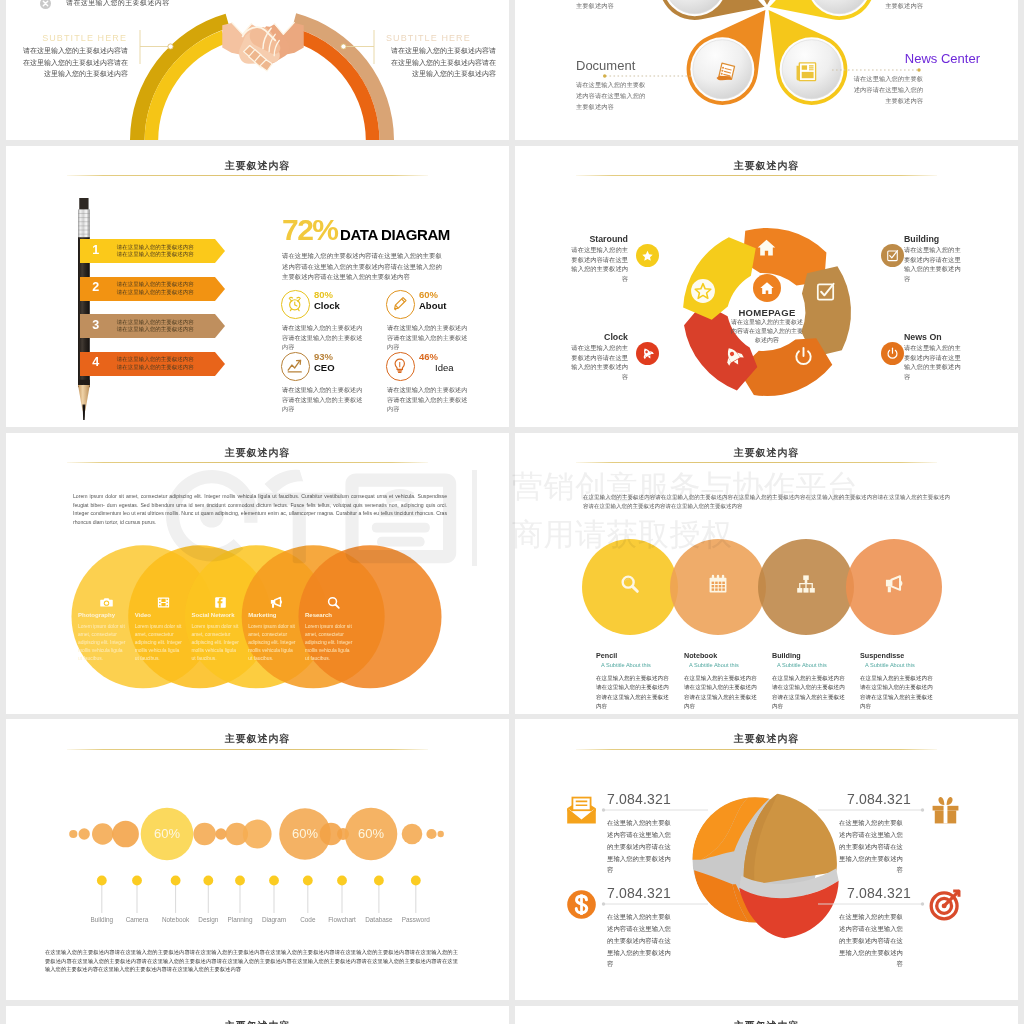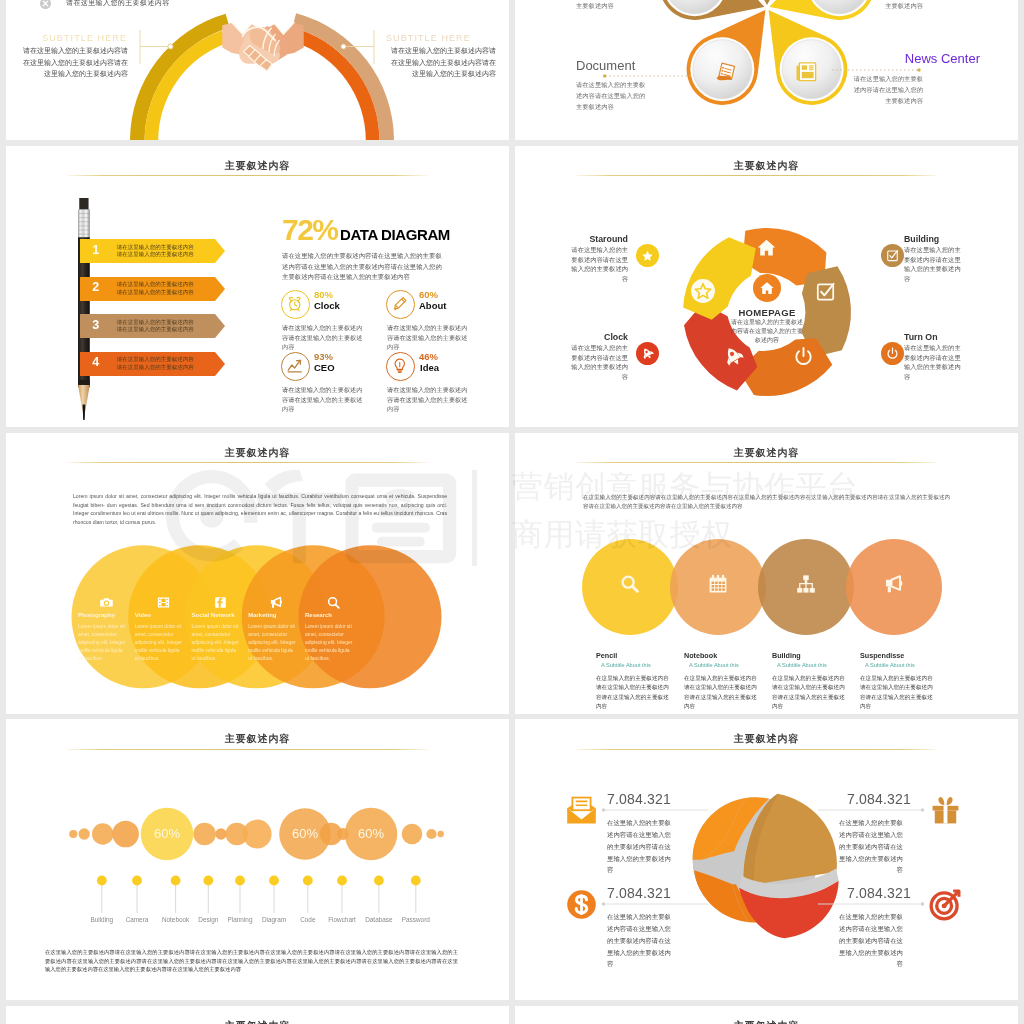--- a/index.html
+++ b/index.html
@@ -240,21 +240,21 @@
  <div style="position:absolute;left:1px;top:33px;width:82px;font-size:6.2px;line-height:9.7px;color:#555;">请在这里输入您的主要叙述内容请在这里输入您的主要叙述内容</div>
 </div>
 <div style="position:absolute;left:380px;top:206px;">
  <div style="position:absolute;left:0;top:0;width:26.5px;height:26.5px;border-radius:50%;border:1.4px solid #d9691f;"></div>
  <svg style="position:absolute;left:5.2px;top:5.2px;" width="17.5" height="17.5" viewBox="0 0 24 24">
           <path d="M12 3 C8.4 3 5.6 5.8 5.6 9.2 C5.6 11.6 7 13.3 8.3 14.8 L8.3 17 L15.7 17 L15.7 14.8 C17 13.3 18.4 11.6 18.4 9.2 C18.4 5.8 15.6 3 12 3 Z" fill="none" stroke="#d9691f" stroke-width="1.6"></path>
           <path d="M9.3 19 L14.7 19 M10.3 21 L13.7 21" stroke="#d9691f" stroke-width="1.6" stroke-linecap="round"></path>
           <path d="M12 7 L12 14" stroke="#d9691f" stroke-width="1.4"></path>
         </svg>
  <div style="position:absolute;left:33px;top:-1px;font-size:9.5px;font-weight:bold;color:#d9691f;">46%</div>
- <div style="position:absolute;left:34px;top:10px;font-size:9.5px;font-weight:bold;color:#111;">Idea</div>
+ <div style="position:absolute;left:49px;top:10px;font-size:9.5px;font-weight:normal;color:#111;">Idea</div>
  <div style="position:absolute;left:1px;top:33px;width:82px;font-size:6.2px;line-height:9.7px;color:#555;">请在这里输入您的主要叙述内容请在这里输入您的主要叙述内容</div>
 </div>
 </div>
 <div class="slide r1 c1">
 <div class="title">主要叙述内容</div>
 <div class="tline"></div>
 <svg style="position:absolute;left:0;top:0;" width="503" height="281" viewBox="0 0 503 281">
   <path d="M 230.26 84.86 A 84.00 84.00 0 0 1 311.40 106.60 L 309.22 135.58 L 281.43 139.50 A 52.20 52.20 0 0 0 245.12 127.00 L 227.54 115.85 Z" fill="#ee8120"></path>
   <path d="M 322.45 120.25 A 84.00 84.00 0 0 1 326.84 204.14 L 298.61 211.01 L 286.29 185.80 A 52.20 52.20 0 0 0 286.96 147.41 L 292.14 127.24 Z" fill="#bd8b48"></path>
   <path d="M 317.28 218.86 A 84.00 84.00 0 0 1 238.86 248.97 L 223.59 224.24 L 243.77 204.73 A 52.20 52.20 0 0 0 280.49 193.51 L 301.27 192.20 Z" fill="#e3731c"></path>
@@ -320,21 +320,21 @@
  <div style="position:absolute;left:0;top:0;width:62px;text-align:left;font-size:8.8px;font-weight:bold;color:#333;">Building</div>
  <div style="position:absolute;left:0;top:11px;width:62px;text-align:left;font-size:6.3px;line-height:9.6px;color:#555;">请在这里输入您的主要叙述内容请在这里输入您的主要叙述内容</div>
  <div style="position:absolute;left:-23px;top:10px;width:23px;height:23px;border-radius:50%;background:#bd8b48;">
   <svg style="position:absolute;left:5px;top:5px;" width="13" height="13" viewBox="0 0 24 24">
             <rect x="3.2" y="3.8" width="17.6" height="17.6" rx="1.8" fill="none" stroke="#fff" stroke-width="2"></rect>
             <path d="M7 12.3 L10.7 16.4 L21.2 3.2" fill="none" stroke="#fff" stroke-width="2.2" stroke-linecap="round" stroke-linejoin="round"></path>
           </svg>
  </div>
 </div>
 <div style="position:absolute;left:389px;top:186px;width:115px;">
- <div style="position:absolute;left:0;top:0;width:62px;text-align:left;font-size:8.8px;font-weight:bold;color:#333;">Turn On</div>
+ <div style="position:absolute;left:0;top:0;width:62px;text-align:left;font-size:8.8px;font-weight:bold;color:#333;">News On</div>
  <div style="position:absolute;left:0;top:11px;width:62px;text-align:left;font-size:6.3px;line-height:9.6px;color:#555;">请在这里输入您的主要叙述内容请在这里输入您的主要叙述内容</div>
  <div style="position:absolute;left:-23px;top:10px;width:23px;height:23px;border-radius:50%;background:#e3731c;">
   <svg style="position:absolute;left:5px;top:5px;" width="13" height="13" viewBox="0 0 24 24">
             <path d="M6.8 6.1 A8.2 8.2 0 1 0 17.2 6.1" fill="none" stroke="#fff" stroke-width="2.2" stroke-linecap="round"></path>
             <line x1="12" y1="2.2" x2="12" y2="11.4" stroke="#fff" stroke-width="2.2" stroke-linecap="round"></line>
           </svg>
  </div>
 </div>
 </div>
 <div class="slide r2 c0">

